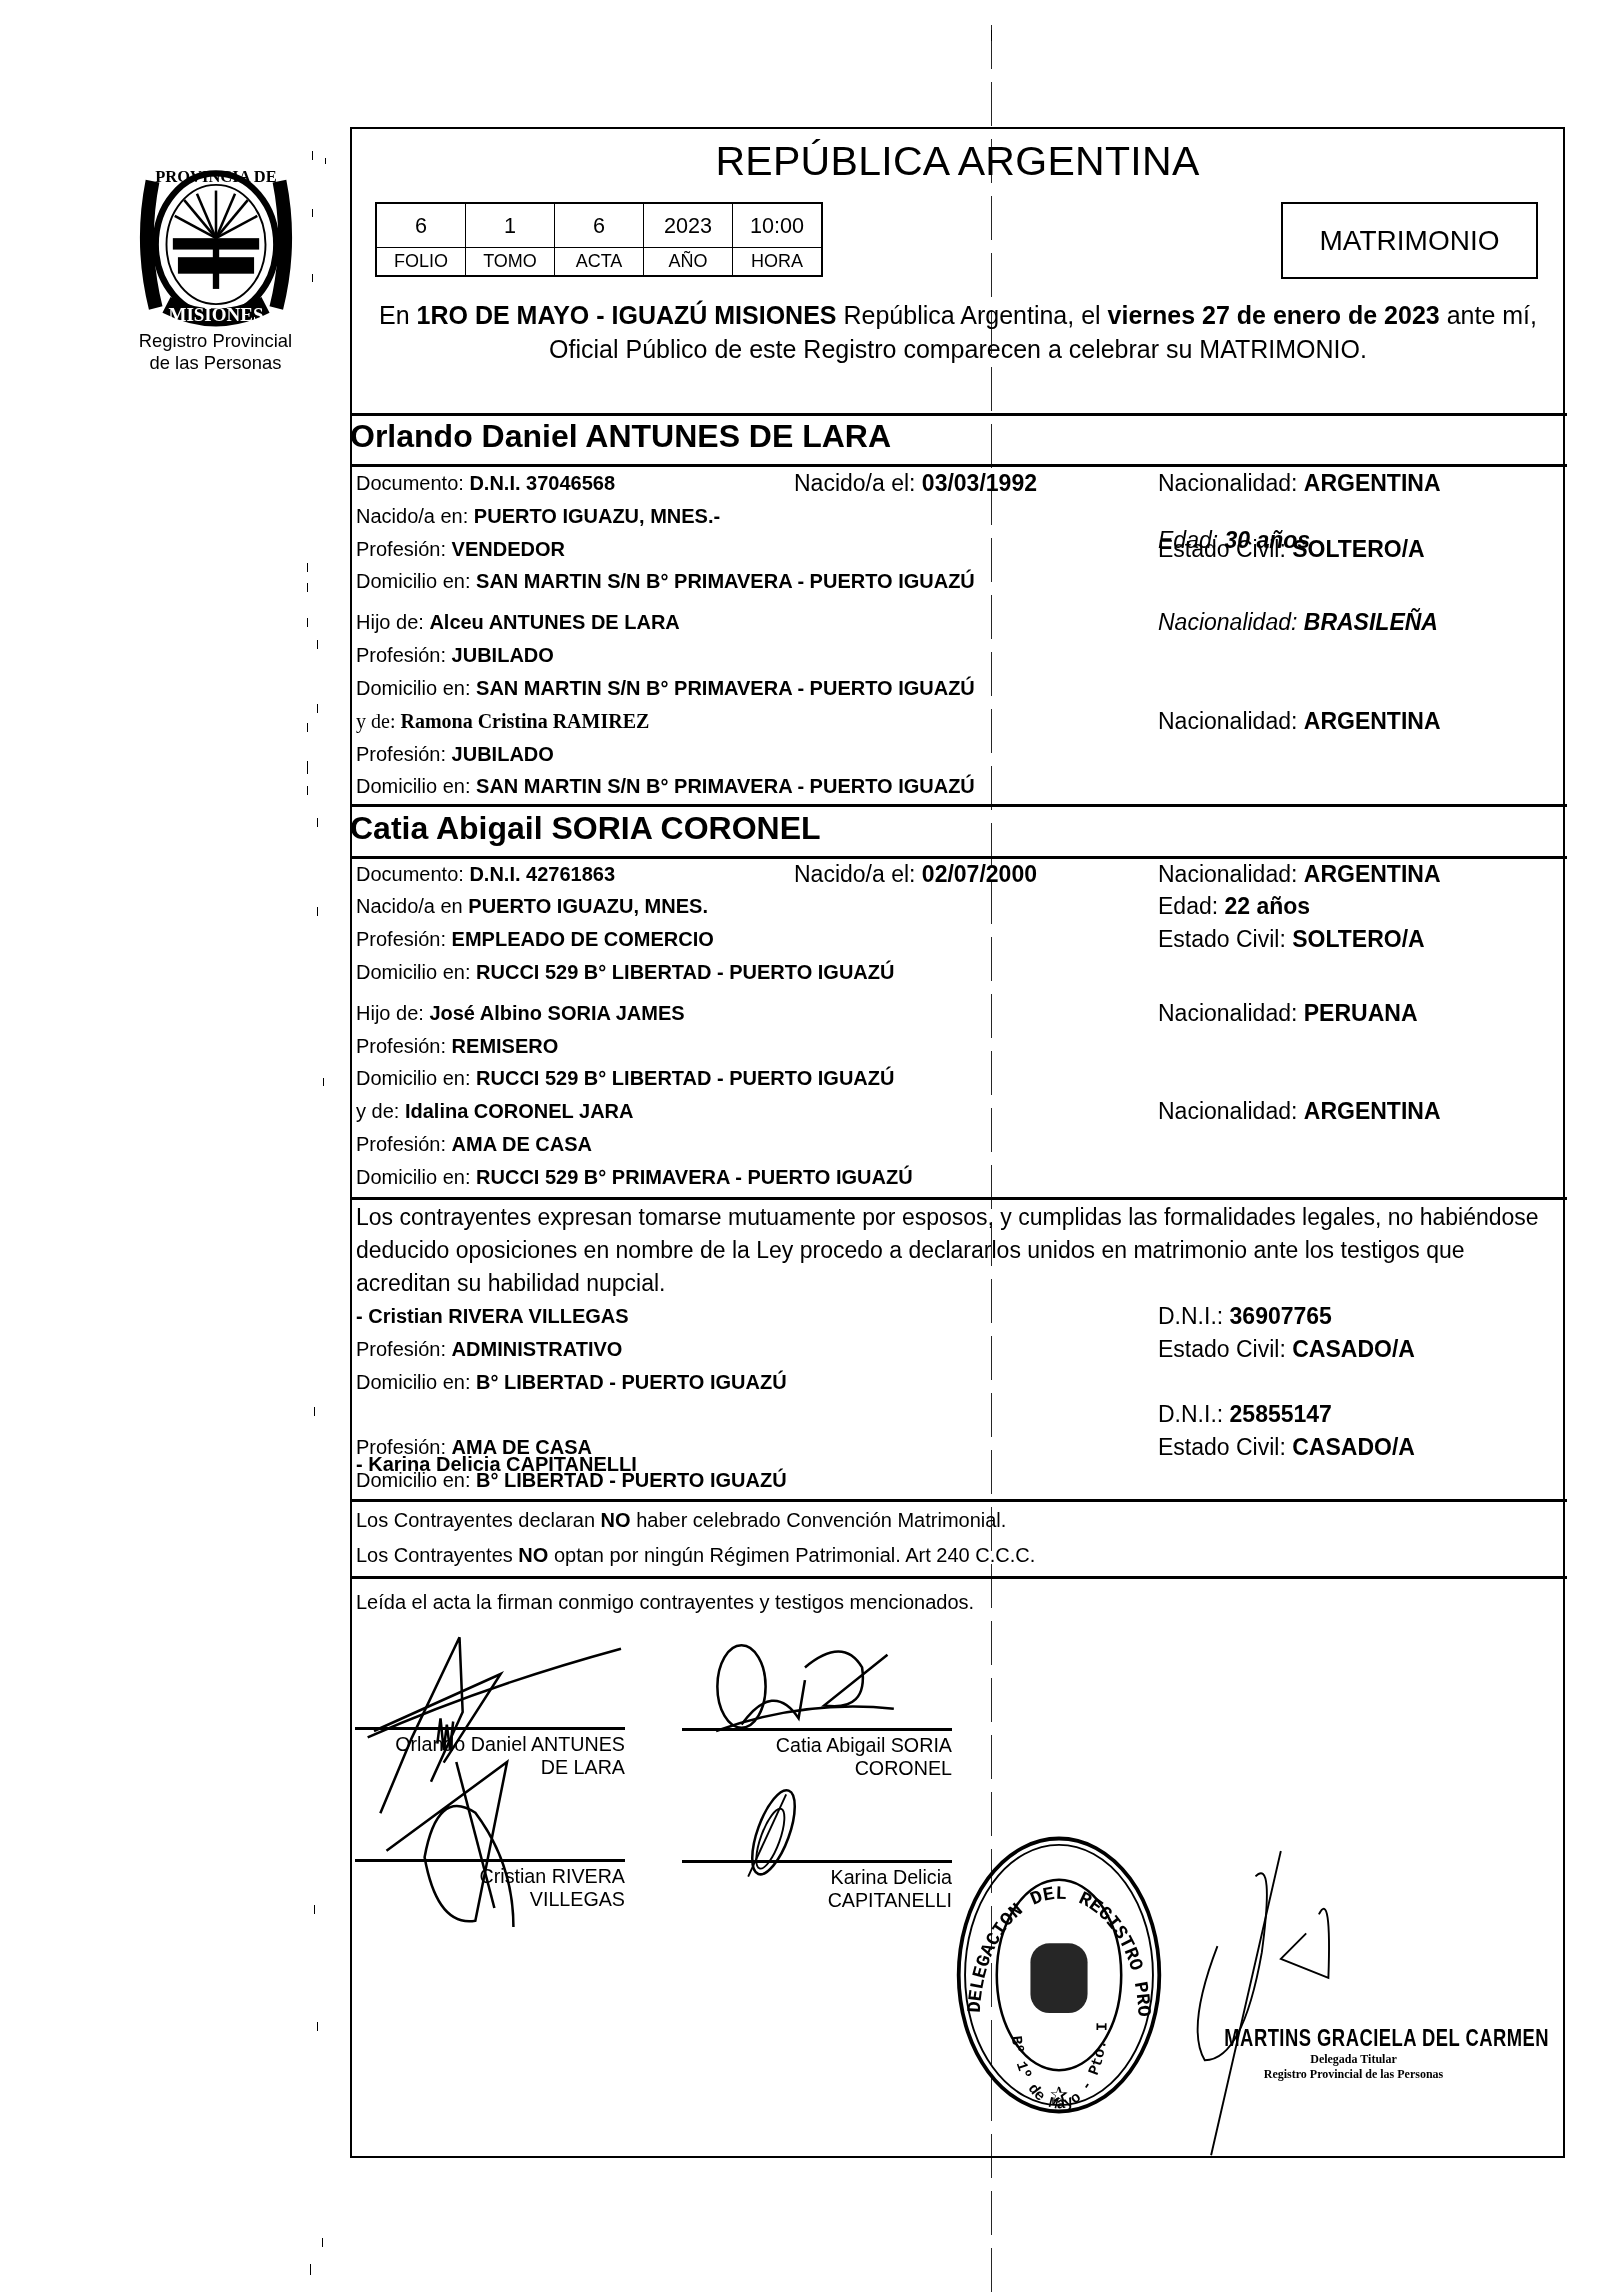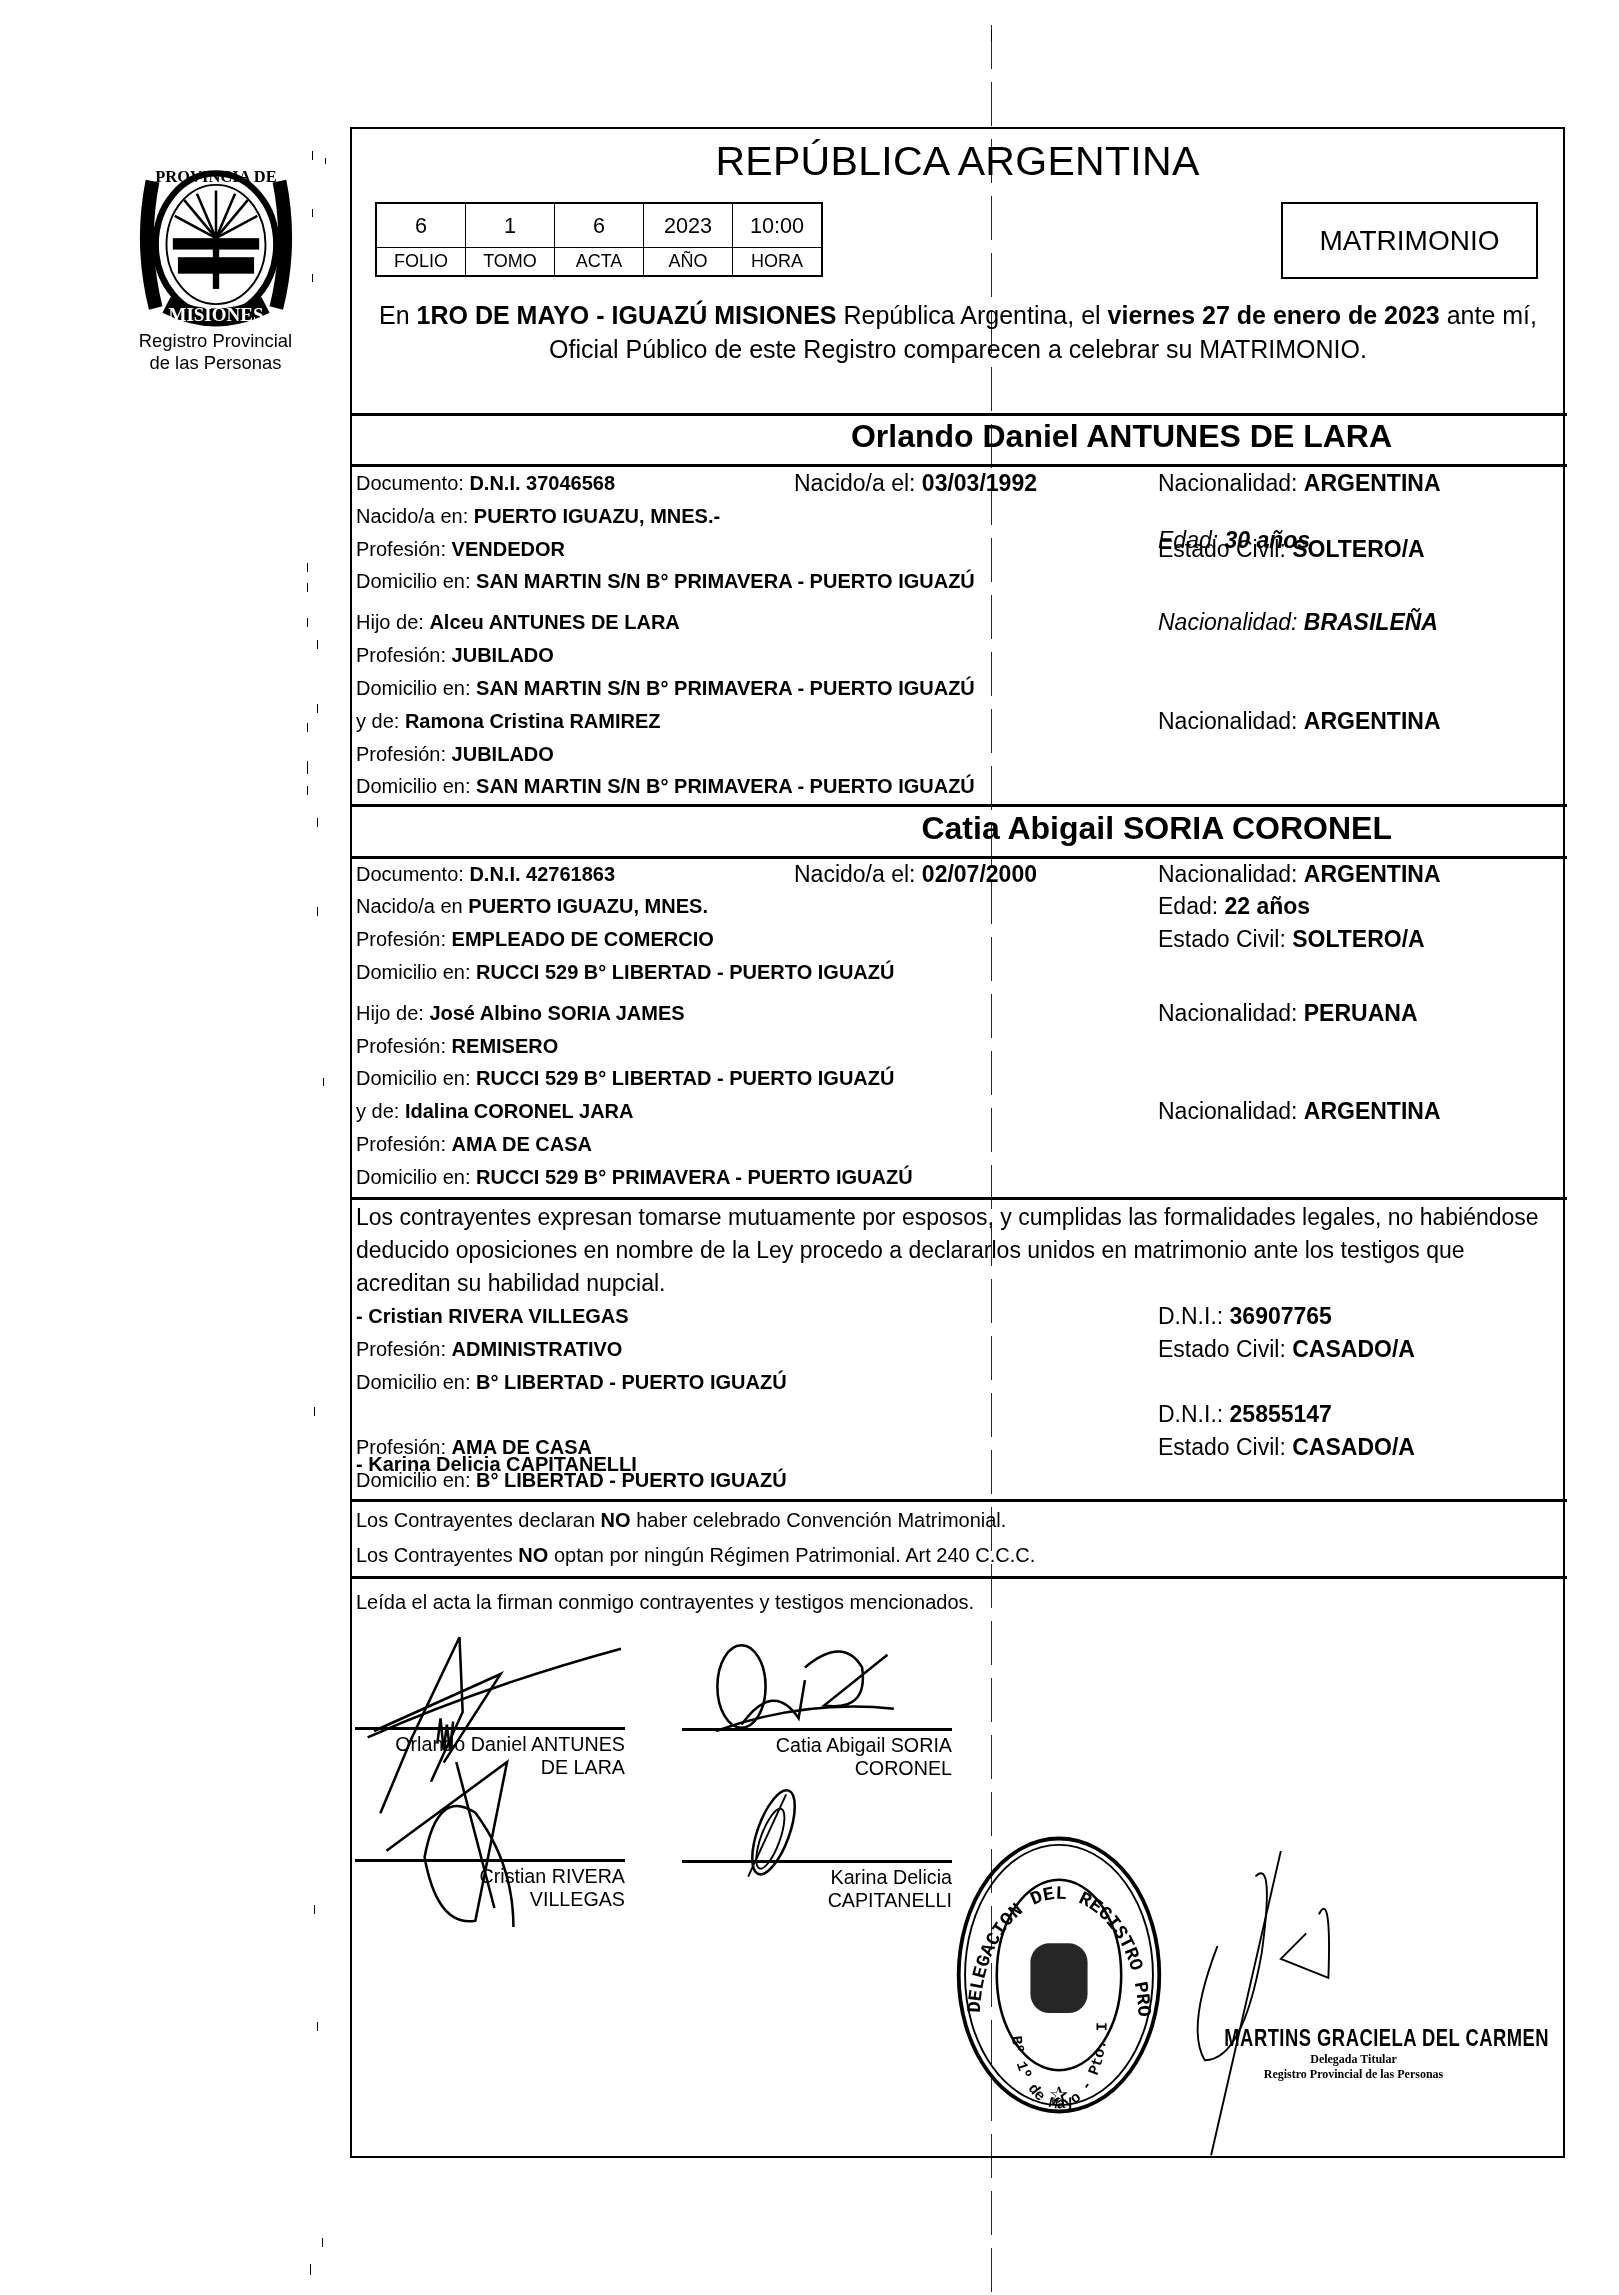--- a/index.html
+++ b/index.html
@@ -25,21 +25,21 @@
   #folio { left:375px; top:202px; border-collapse:collapse; border:2.5px solid #000; }
   #folio td { border:1.9px solid #000; text-align:center; padding:0; }
   #folio tr.vals td { height:43px; width:88px; font-size:21.6px; }
   #folio tr.labels td { height:27px; font-size:18px; }
 
   #tipo-box { left:1281px; top:202px; width:257px; height:77px; border:2.5px solid #000; box-sizing:border-box;
               display:flex; align-items:center; justify-content:center; font-size:28px; }
 
   #intro { left:356px; top:298px; width:1204px; font-size:25px; line-height:34px;text-align:center; }
 
-  .section-name { position:absolute; left:350px; width:1042px; text-align:right; font-size:32px; font-weight:bold; }
+  .section-name { position:absolute; left:350px; width:1042px; text-align:left; font-size:32px; font-weight:bold; }
 
   .row { position:absolute; left:356px; font-size:20px; line-height:33px; white-space:nowrap; }
   .col2 { position:absolute; left:794px; font-size:23px; line-height:33px; white-space:nowrap; }
   .col3 { position:absolute; left:1158px; font-size:23px; line-height:33px; white-space:nowrap; }
 
   .para { position:absolute; left:356px; width:1204px; font-size:23px; line-height:33px; }
 
   
   #fold { left:991px; top:25px; width:1.3px; height:2270px;
           background:repeating-linear-gradient(to bottom, #000 0 44px, transparent 44px 57px); opacity:0.85; }
@@ -156,21 +156,21 @@
 <div class="row" style="top:533px;"><span>Profesión: </span><b>VENDEDOR</b></div>
 <div class="col3" style="top:533px;"><span>Estado Civil: </span><b>SOLTERO/A</b></div>
 
 <div class="row" style="top:565px;"><span>Domicilio en: </span><b>SAN MARTIN S/N B° PRIMAVERA - PUERTO IGUAZÚ</b></div>
 
 <div class="row" style="top:606px;"><span>Hijo de: </span><b>Alceu ANTUNES DE LARA</b></div>
 <div class="col3" style="top:606px;font-style:italic;"><span>Nacionalidad: </span><b>BRASILEÑA</b></div>
 <div class="row" style="top:639px;"><span>Profesión: </span><b>JUBILADO</b></div>
 <div class="row" style="top:672px;"><span>Domicilio en: </span><b>SAN MARTIN S/N B° PRIMAVERA - PUERTO IGUAZÚ</b></div>
 
-<div class="row" style="top:705px;"><span>y de: </span><b>Ramona Cristina RAMIREZ</b></div>
+<div class="row" style="top:705px;font-family:Liberation Serif, serif;"><span>y de: </span><b>Ramona Cristina RAMIREZ</b></div>
 <div class="col3" style="top:705px;"><span>Nacionalidad: </span><b>ARGENTINA</b></div>
 <div class="row" style="top:738px;"><span>Profesión: </span><b>JUBILADO</b></div>
 <div class="row" style="top:770px;"><span>Domicilio en: </span><b>SAN MARTIN S/N B° PRIMAVERA - PUERTO IGUAZÚ</b></div>
 
 <div class="section-name" style="top:810px;">Catia Abigail SORIA CORONEL</div>
 
 <div class="row" style="top:858px;"><span>Documento: </span><b>D.N.I. 42761863</b></div>
 <div class="col2" style="top:858px;"><span>Nacido/a el: </span><b>02/07/2000</b></div>
 <div class="col3" style="top:858px;"><span>Nacionalidad: </span><b>ARGENTINA</b></div>
 

